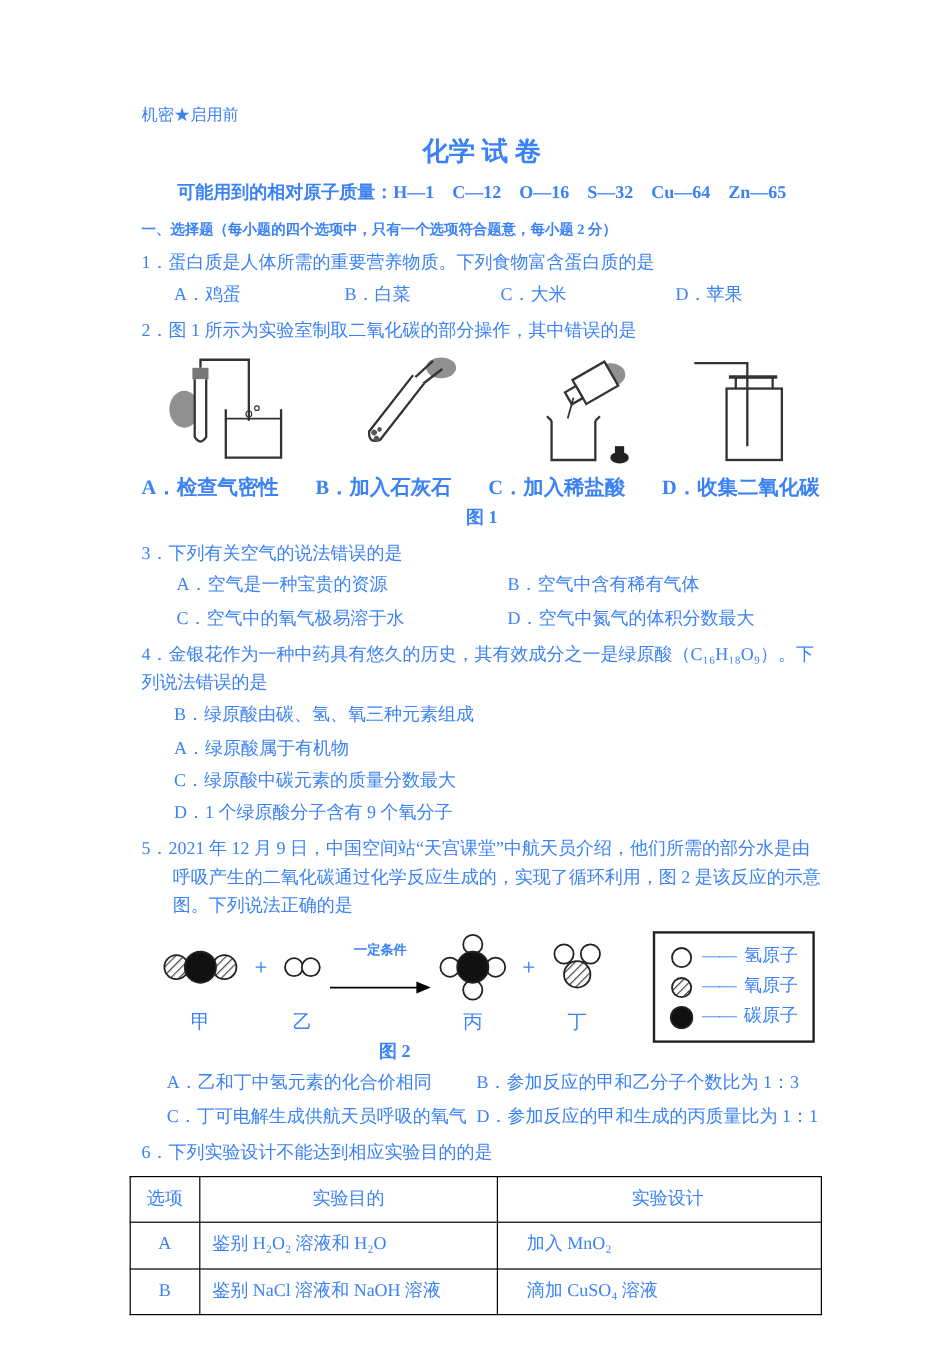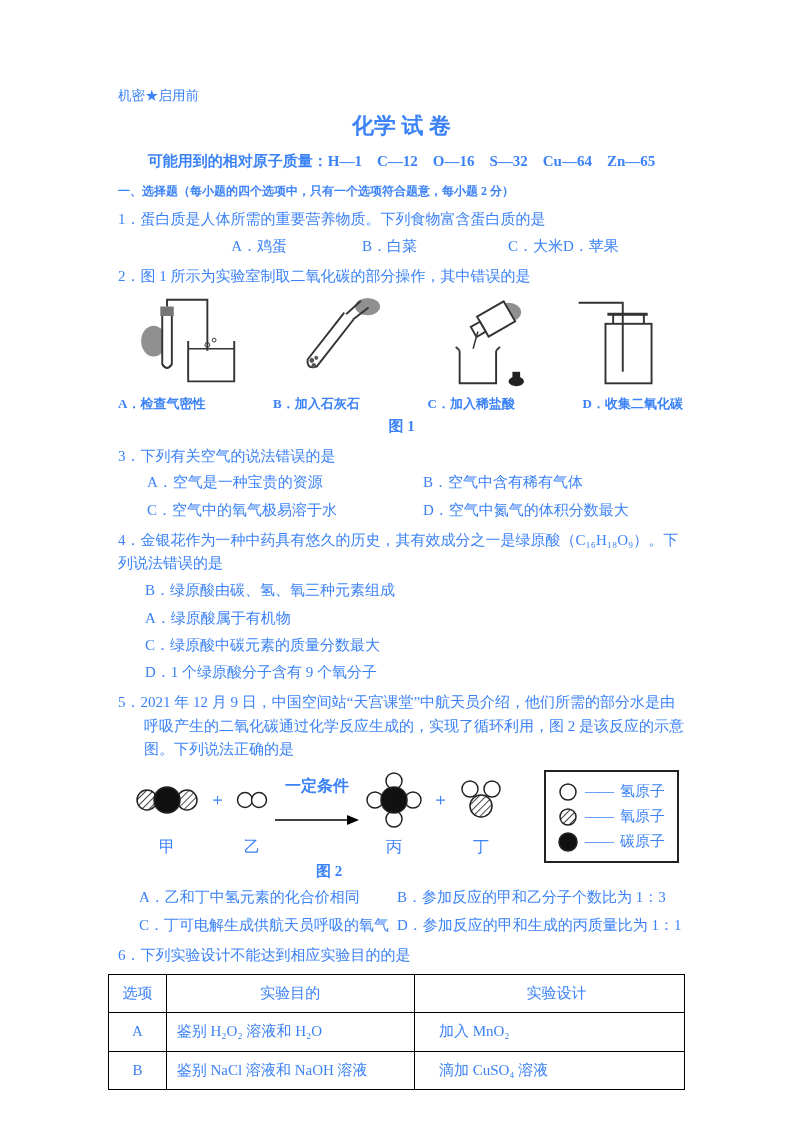--- a/index.html
+++ b/index.html
@@ -10,41 +10,41 @@
     font-size: 15px; color: #3b82f6; position: relative;
     padding: 86px 108px 30px 118px; overflow: hidden; line-height: 1.55;
   }
   .secrecy { font-size: 13.5px; }
   .title   { font-size: 20px; font-weight: 700; text-align: center; margin-top: 5px; }
   .subject { font-size: 22px; font-weight: 700; text-align: center; margin-top: 2px; }
   .atomic  { font-size: 15px; font-weight: 700; text-align: center; margin-top: 7px; }
   .section-heading { font-size: 12px; font-weight: 700; margin-top: 9px; }
   .stem { margin-top: 7px; }
   .hang { padding-left: 26px; text-indent: -26px; }
-  .opt-inline { display: flex; padding-left: 27px; margin-top: 4px; text-align: right; }
+  .opt-inline { display: flex; padding-left: 27px; margin-top: 4px; }
   .opt-inline .o1 { width: 142px; } .opt-inline .o2 { width: 130px; } .opt-inline .o3 { width: 146px; }
   .opt-grid { display: grid; grid-template-columns: 276px 1fr; padding-left: 29px; margin-top: 3px; row-gap: 4px; }
   .opt-grid.g5 { grid-template-columns: 258px 1fr; padding-left: 21px; }
   .opt-list { padding-left: 27px; }
   .opt-list > div { margin-top: 4px; }
 
   .fig1-row { display: flex; justify-content: space-between; margin-top: 6px; padding: 0 8px 0 14px; }
   .fig1-item { width: 120px; height: 96px; }
   .fig1-item svg { width: 100%; height: 100%; }
-  .fig1-labels { display: flex; justify-content: space-between; font-weight: 700; font-size: 13px; margin-top: 3px; padding-right: 2px; }
+  .fig1-labels { display: flex; justify-content: space-between; font-weight: 700; font-size: 17px; margin-top: 3px; padding-right: 2px; }
   .fig-caption { text-align: center; font-weight: 700; margin-top: 1px; }
 
   .fig2-wrap { display: flex; margin-top: 9px; padding-left: 16px; }
   .reaction { display: flex; align-items: flex-start; }
   .unit { display: flex; flex-direction: column; align-items: center; }
   .mol-box { height: 60px; display: flex; align-items: center; }
   .mol-label { height: 24px; font-size: 16px; margin-top: 5px; }
   .plus { font-size: 17px; padding: 0 9px; }
   .arrow-stack { display: flex; flex-direction: column; align-items: center; padding: 0 6px; }
-  .condition { font-size: 16px; font-weight: 700; margin-bottom: 16px; }
+  .condition { font-size: 11px; font-weight: 700; margin-bottom: 16px; }
   .legend { border: 2px solid #222; padding: 7px 12px; margin-left: 20px; align-self: flex-start; }
   .legend-row { display: flex; align-items: center; gap: 7px; height: 25px; font-size: 15px; }
   .legend-dash { letter-spacing: -1px; }
   .fig2-caption { text-align: center; font-weight: 700; width: 390px; margin-top: 1px; }
 
   .q6-table { border-collapse: collapse; margin-top: 7px; margin-left: -10px; font-size: 15px; }
   .q6-table th, .q6-table td { border: 1.3px solid #000; font-weight: 400; padding: 7px 10px; }
   .q6-table th { text-align: center; }
   .q6-table .c0 { width: 58px; text-align: center; }
   .q6-table .c1 { width: 250px; }

